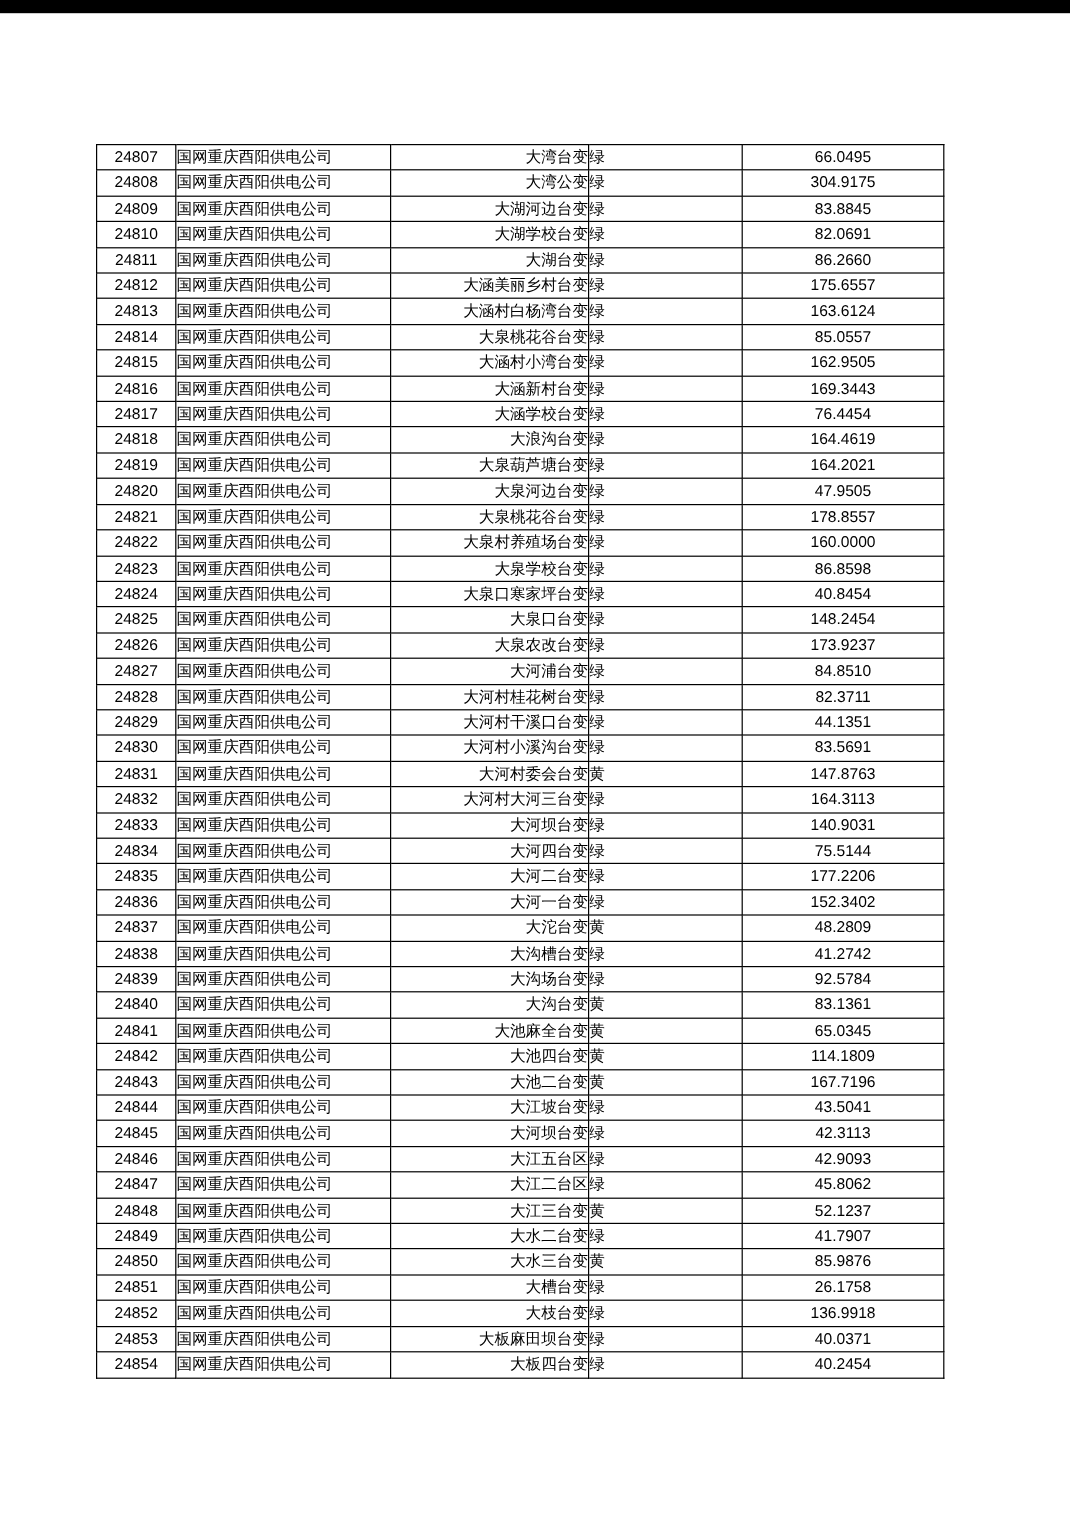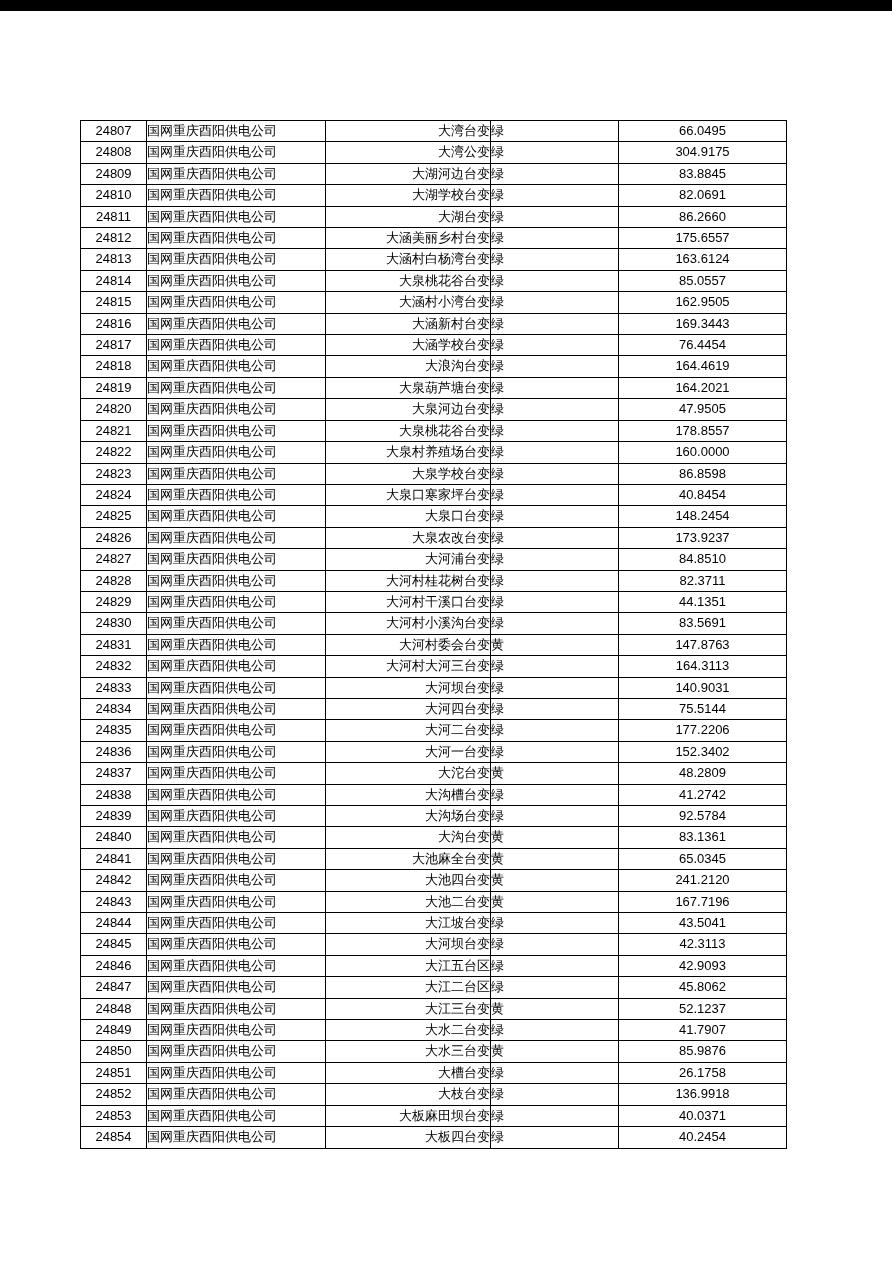--- a/index.html
+++ b/index.html
@@ -303,21 +303,21 @@
             <td class="col-company">国网重庆酉阳供电公司</td>
             <td class="col-station">大池麻全台变</td>
             <td class="col-status">黄</td>
             <td class="col-value">65.0345</td>
           </tr>
           <tr>
             <td class="col-id">24842</td>
             <td class="col-company">国网重庆酉阳供电公司</td>
             <td class="col-station">大池四台变</td>
             <td class="col-status">黄</td>
-            <td class="col-value">241.2120</td>
+            <td class="col-value">114.1809</td>
           </tr>
           <tr>
             <td class="col-id">24843</td>
             <td class="col-company">国网重庆酉阳供电公司</td>
             <td class="col-station">大池二台变</td>
             <td class="col-status">黄</td>
             <td class="col-value">167.7196</td>
           </tr>
           <tr>
             <td class="col-id">24844</td>

